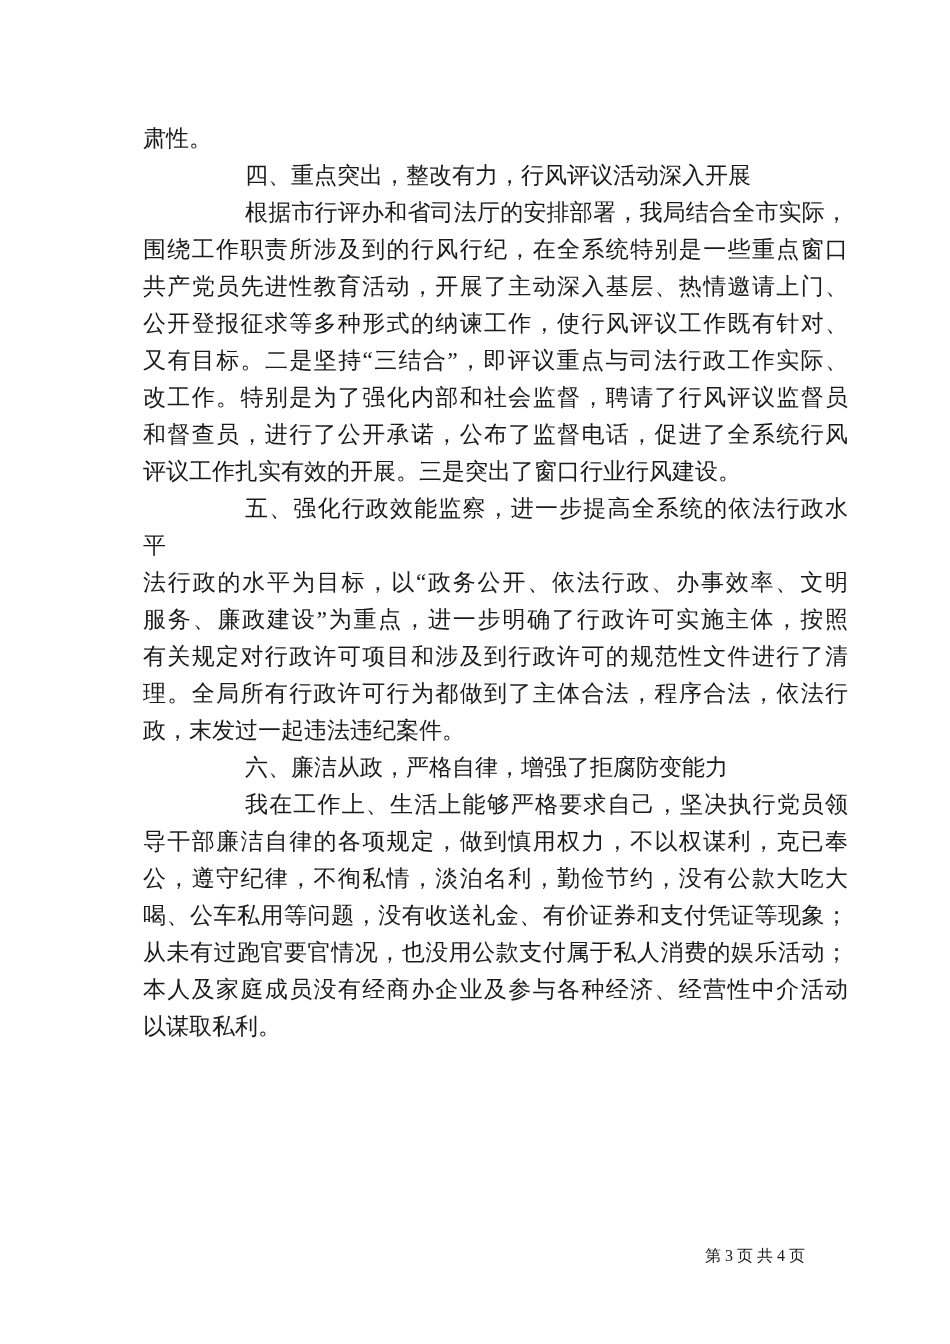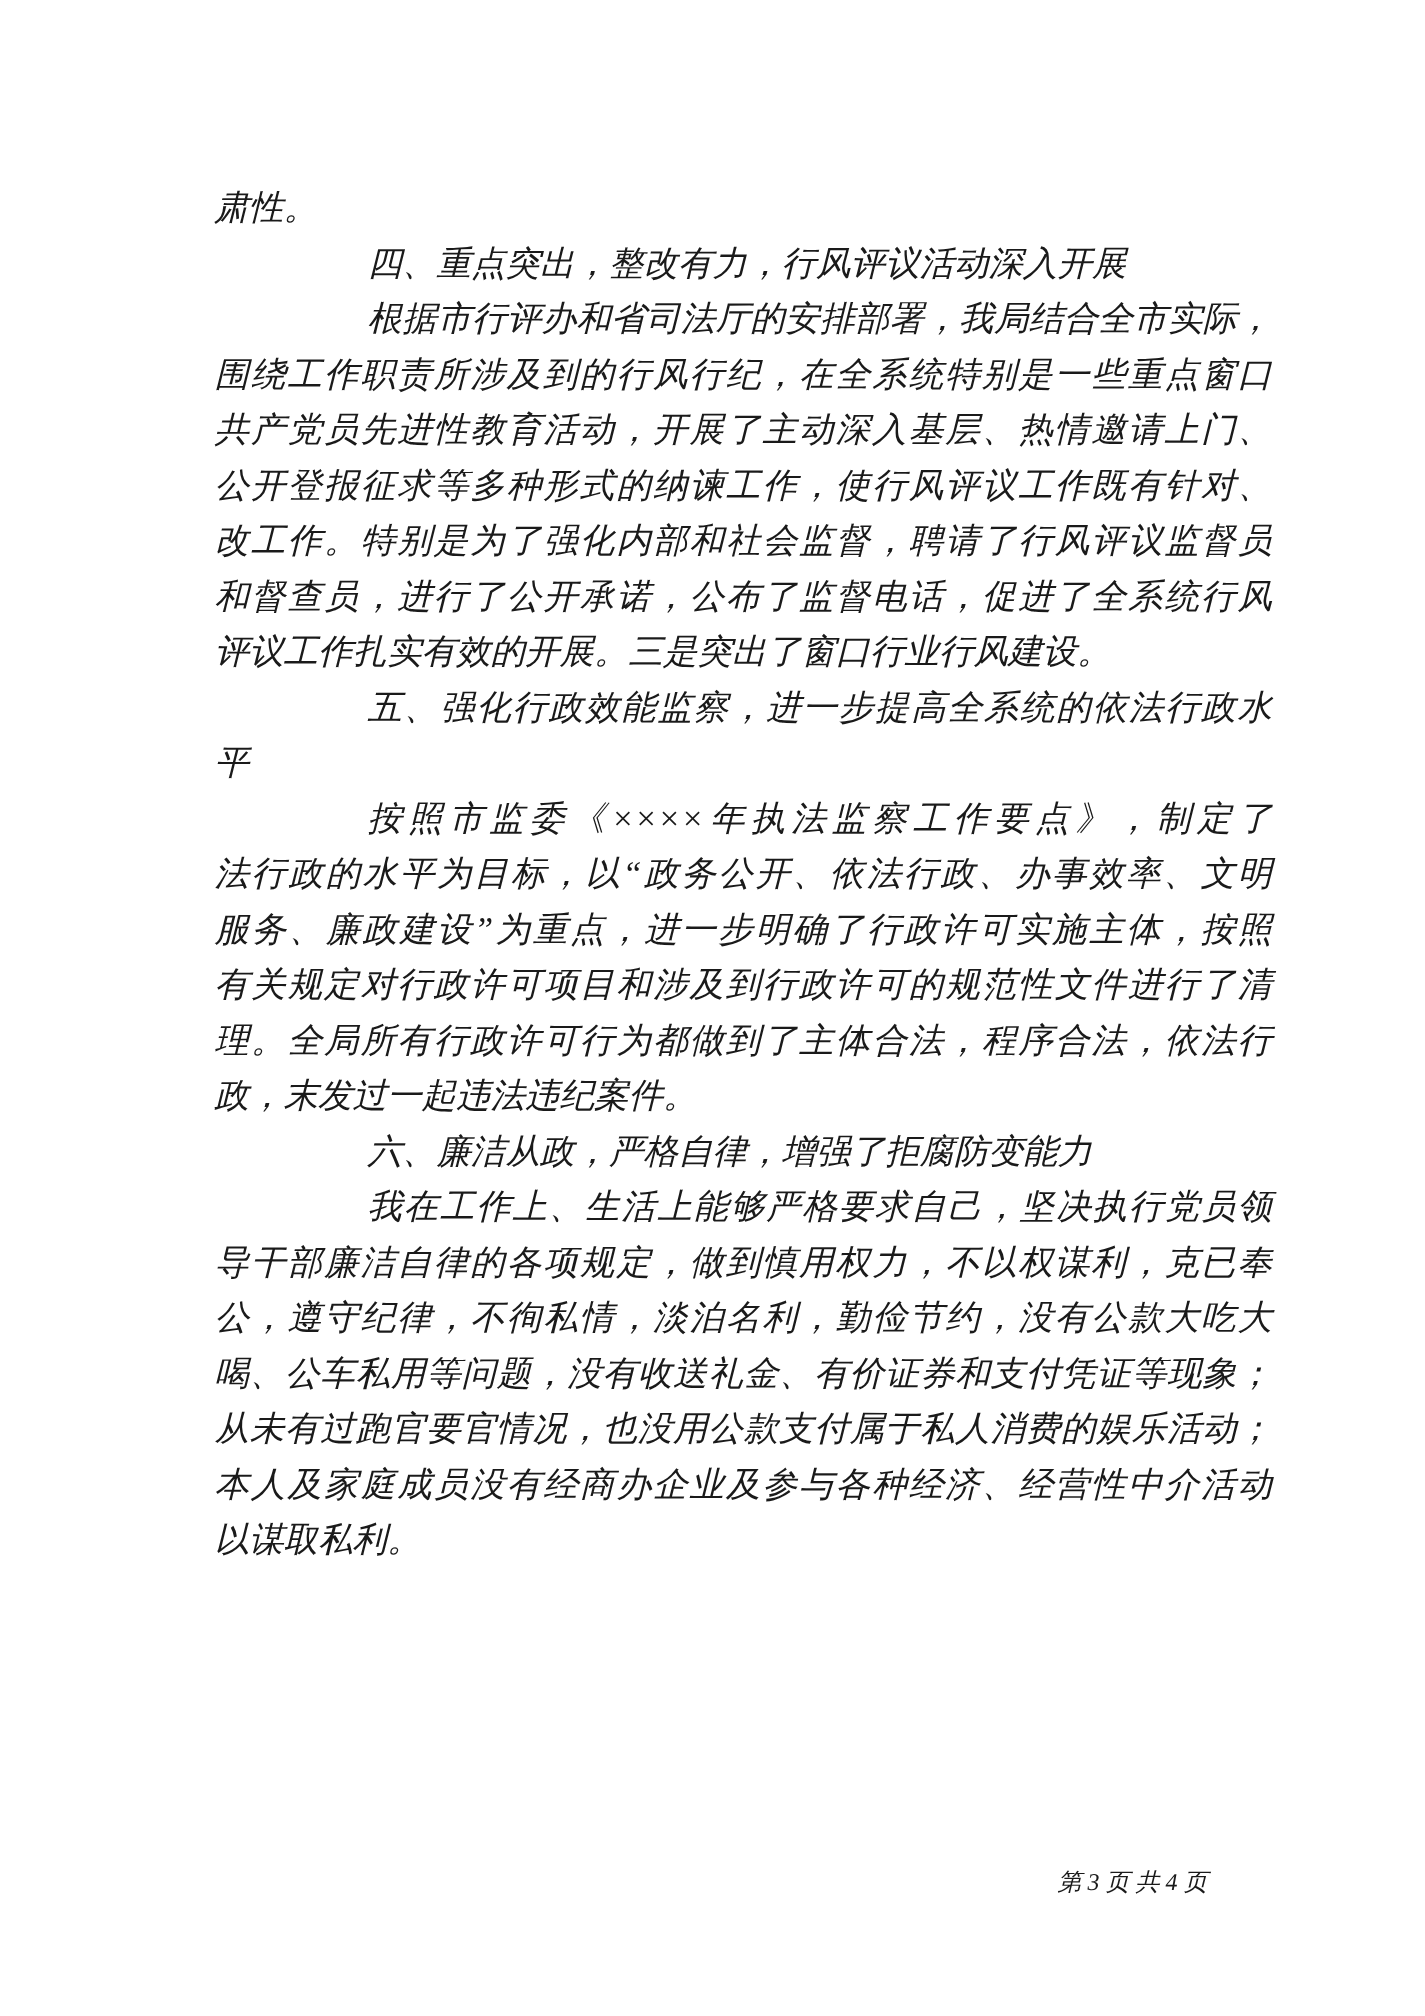--- a/index.html
+++ b/index.html
@@ -12,21 +12,20 @@
     height: 1344px;
     overflow: hidden;
   }
   .page {
     position: relative;
     width: 950px;
     height: 1124px;
     background: #ffffff;
     font-family: "Liberation Serif", "DejaVu Serif", serif;
     color: #1a1a1a;
-    font-style: italic;
   }
   .content {
     position: absolute;
     left: 143px;
     top: 120px;
     width: 705px;
     font-size: 23px;
   }
   .line {
     height: 37px;
@@ -55,26 +54,26 @@
 <body>
 
 <div class="page">
   <div class="content" id="doc-lines">
       <div class="line">肃性。</div>
       <div class="line indent">四、重点突出，整改有力，行风评议活动深入开展</div>
       <div class="line indent justify">根据市行评办和省司法厅的安排部署，我局结合全市实际，</div>
       <div class="line justify">围绕工作职责所涉及到的行风行纪，在全系统特别是一些重点窗口</div>
       <div class="line justify">共产党员先进性教育活动，开展了主动深入基层、热情邀请上门、</div>
       <div class="line justify">公开登报征求等多种形式的纳谏工作，使行风评议工作既有针对、</div>
+      <div class="line justify">又有目标。二是坚持“三结合”，即评议重点与司法行政工作实际、</div>
       <div class="line justify">改工作。特别是为了强化内部和社会监督，聘请了行风评议监督员</div>
       <div class="line justify">和督查员，进行了公开承诺，公布了监督电话，促进了全系统行风</div>
       <div class="line">评议工作扎实有效的开展。三是突出了窗口行业行风建设。</div>
       <div class="line indent justify">五、强化行政效能监察，进一步提高全系统的依法行政水</div>
       <div class="line">平</div>
-      <div class="line indent justify">按照市监委《××××年执法监察工作要点》，制定了</div>
       <div class="line justify">法行政的水平为目标，以“政务公开、依法行政、办事效率、文明</div>
       <div class="line justify">服务、廉政建设”为重点，进一步明确了行政许可实施主体，按照</div>
       <div class="line justify">有关规定对行政许可项目和涉及到行政许可的规范性文件进行了清</div>
       <div class="line justify">理。全局所有行政许可行为都做到了主体合法，程序合法，依法行</div>
       <div class="line">政，末发过一起违法违纪案件。</div>
       <div class="line indent">六、廉洁从政，严格自律，增强了拒腐防变能力</div>
       <div class="line indent justify">我在工作上、生活上能够严格要求自己，坚决执行党员领</div>
       <div class="line justify">导干部廉洁自律的各项规定，做到慎用权力，不以权谋利，克已奉</div>
       <div class="line justify">公，遵守纪律，不徇私情，淡泊名利，勤俭节约，没有公款大吃大</div>
       <div class="line justify">喝、公车私用等问题，没有收送礼金、有价证券和支付凭证等现象；</div>

